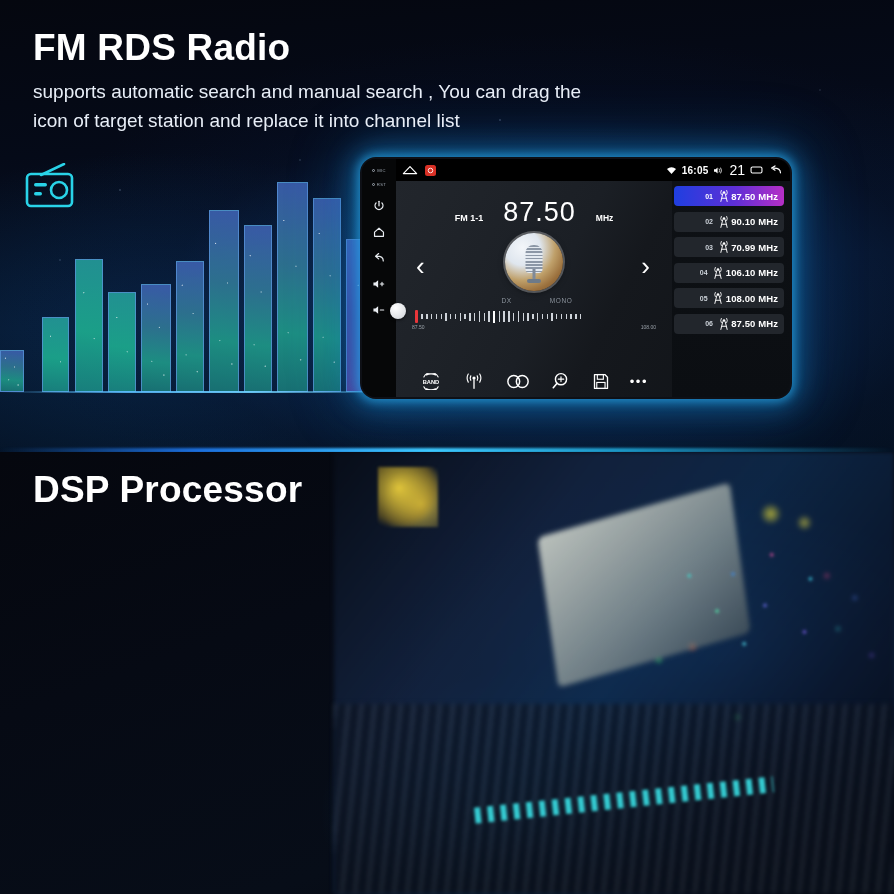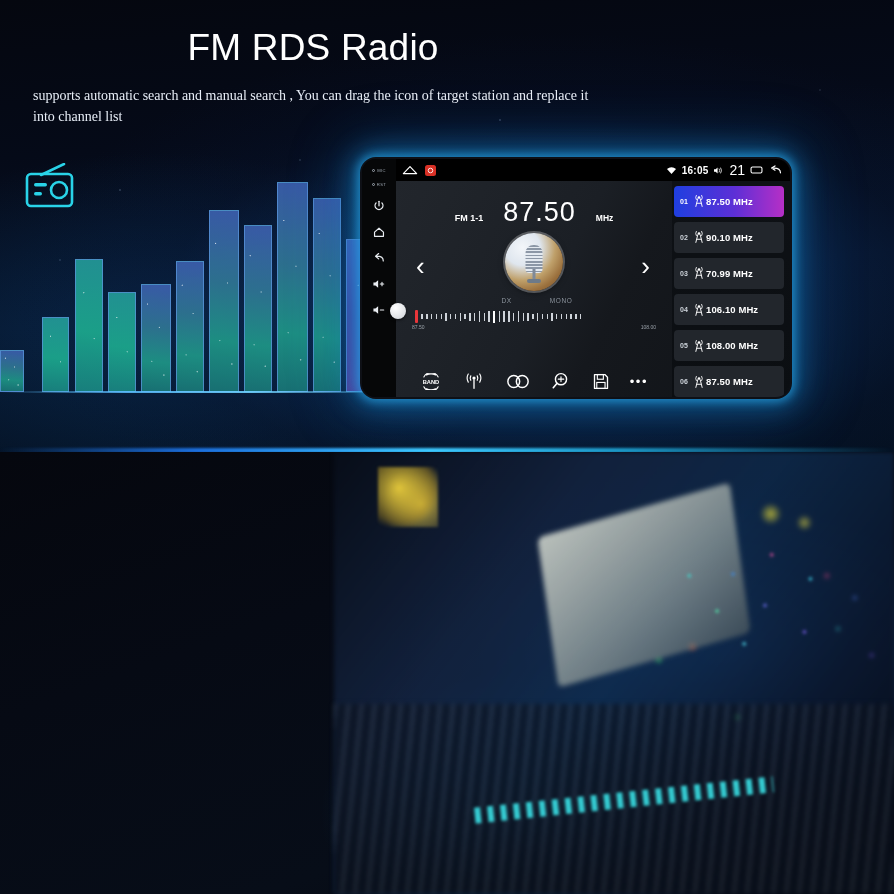--- a/index.html
+++ b/index.html
@@ -56,22 +56,22 @@
       radial-gradient(1px 1px at 40% 30%, rgba(255,255,255,.8), transparent),
       radial-gradient(1.2px 1.2px at 75% 70%, rgba(255,255,255,.6), transparent),
       linear-gradient(185deg, rgba(70,95,190,.92) 0%, rgba(75,70,170,.9) 50%, rgba(95,60,160,.9) 100%);
   }
   .refline { position:absolute; left:0; bottom:59px; width:420px; height:2px;
     background: linear-gradient(90deg, rgba(60,160,255,0), rgba(90,190,255,.85) 30%, rgba(110,210,255,.9) 60%, rgba(60,160,255,0)); }
 
   .radio-glyph { position:absolute; left:24px; top:163px; width:54px; height:46px; }
 
   .sec-head { position:absolute; left:33px; top:28px; width:560px; z-index:5; }
-  .h-title { font-size:37px; font-weight:normal; color:#ffffff; letter-spacing:.2px; line-height:1.1;text-align:center; }
-  .h-sub { margin-top:16px; font-size:14px; color:#e8eef7; line-height:1.55; font-weight:400;font-family:Liberation Serif, serif; }
+  .h-title { font-size:37px; font-weight:bold; color:#ffffff; letter-spacing:.2px; line-height:1.1; }
+  .h-sub { margin-top:8px; font-size:19px; color:#e8eef7; line-height:1.55; font-weight:400; }
 
   
   .device {
     position:absolute; border-radius:16px; background:#07080b;
     border:2px solid #0e1016;
     box-shadow:
       0 0 10px 3px rgba(40,170,235,.62),
       0 0 26px 9px rgba(25,140,210,.42),
       0 0 54px 20px rgba(18,110,180,.26);
     overflow:hidden;
@@ -134,22 +134,22 @@
   .radio-tools { position:absolute; bottom:7px; left:12px; right:12px; display:flex;
     align-items:center; justify-content:space-between; padding:0 12px; }
   .tool { color:#fff; display:flex; align-items:center; justify-content:center; cursor:pointer; }
 
   .knob { position:absolute; left:-6px; top:122px; width:16px; height:16px; border-radius:50%;
     background: radial-gradient(circle at 35% 30%, #fff, #cfd3d8); box-shadow:0 1px 3px rgba(0,0,0,.6); }
 
   
   .stations { width:118px; padding:5px 6px 0 2px; display:flex; flex-direction:column; gap:5.5px;
     background: linear-gradient(180deg,#0e1115,#0b0e12); }
-  .st { height:31px; border-radius:4px; background:#22262c; display:flex; align-items:center;
-    padding:0 6px; cursor:pointer; }
+  .st { height:20px; border-radius:4px; background:#22262c; display:flex; align-items:center;
+    padding:0 6px; cursor:pointer;justify-content:flex-end; }
   .st.active { background: linear-gradient(90deg,#1f3fe0 0%,#5d2fd6 55%,#b62fc6 100%); }
   .st-idx { font-size:7px; color:#cdd3da; width:11px; font-weight:bold; }
   .st.active .st-idx { color:#fff; }
   .st-tower { width:15px; height:15px; display:flex; align-items:center; justify-content:center; }
   .st-freq { font-size:9.5px; color:#fff; font-weight:bold; letter-spacing:.1px; }
 
   
   .divider { position:absolute; left:0; top:448px; width:894px; height:5px;
     background: linear-gradient(90deg, rgba(20,80,190,0) 0%, rgba(30,120,240,.9) 22%, rgba(60,200,255,1) 48%, rgba(30,170,220,.85) 70%, rgba(10,60,120,0) 100%);
     filter: blur(1.2px); }
@@ -497,16 +497,17 @@
 
   <div class="sec-dsp">
     <div class="mixer-bg"></div>
     <div class="chip"></div>
     <div class="leds"></div>
     <div class="mixer-board"></div>
     <div class="mixer-strip"></div>
     <div class="bokeh"></div>
 
     <div class="sec-head" style="top:18px;width:520px;">
+      <div class="h-title">DSP Processor</div>
     </div>
 
   </div>
 </div>
 
 </body></html>

